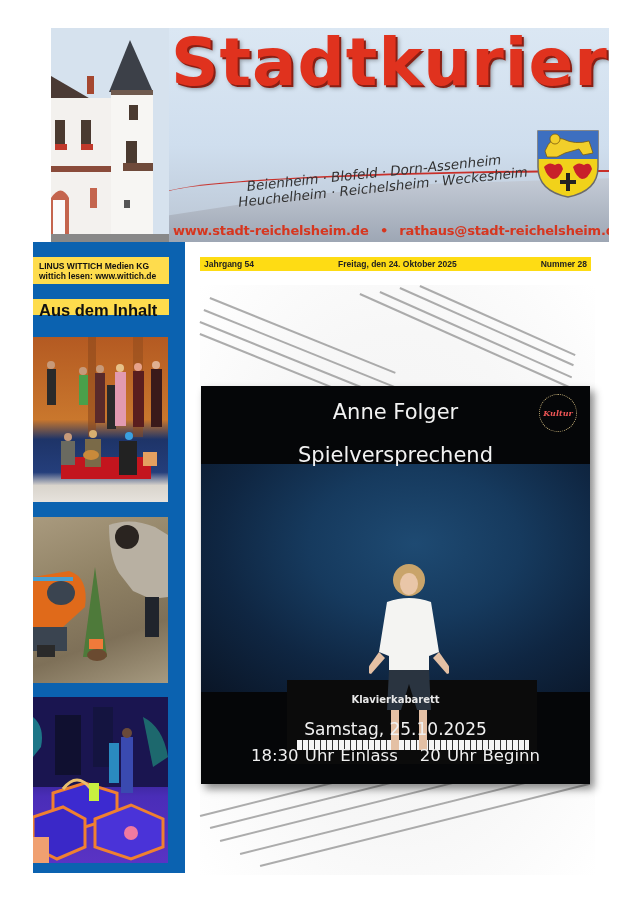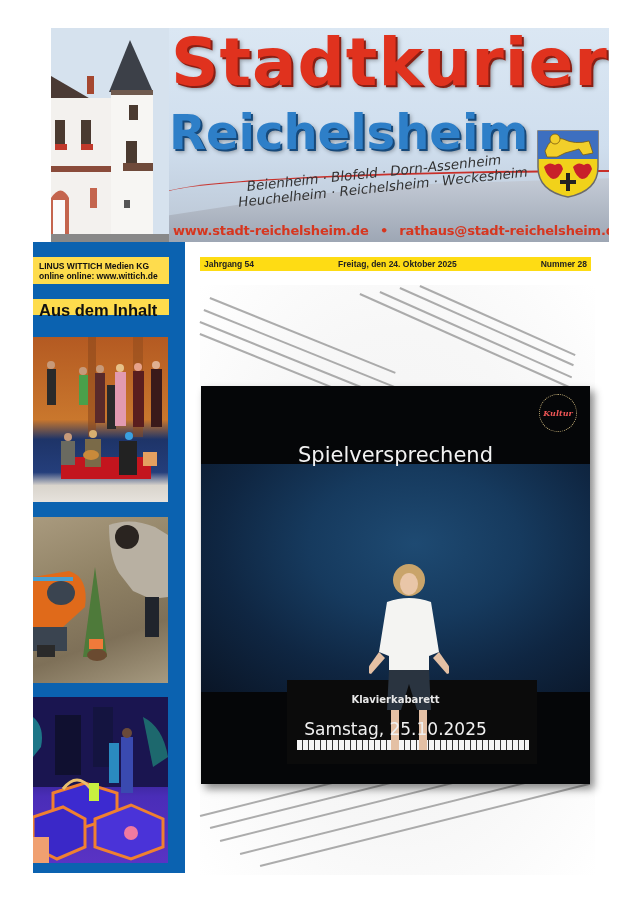--- a/index.html
+++ b/index.html
@@ -85,21 +85,20 @@
     <rect x="60" y="62" width="42" height="152" fill="#f7f6f3"></rect>
     <rect x="60" y="62" width="42" height="5" fill="#6f5a4e"></rect>
     <rect x="78" y="77" width="9" height="15" fill="#4a3a30"></rect>
     <rect x="75" y="113" width="11" height="22" fill="#4a3a30"></rect>
     <rect x="72" y="135" width="30" height="8" fill="#6f4a3a"></rect>
     <rect x="73" y="172" width="6" height="8" fill="#555"></rect>
     <rect x="0" y="206" width="118" height="8" fill="#888"></rect>
   </svg>
 
   <div id="title-1" class="abs">Stadtkurier</div>
-  <div id="title-2" class="abs">Reichelsheim</div>
 
   <div id="villages" class="abs">
     <div style="padding-left:10px;">Beienheim · Blofeld · Dorn-Assenheim</div>
     <div>Heuchelheim · Reichelsheim · Weckesheim</div>
   </div>
 
   <div id="urls" class="abs">
     <span>www.stadt-reichelsheim.de</span>
     <span style="margin:0 7px;">•</span>
     <span>rathaus@stadt-reichelsheim.de</span>
@@ -113,21 +112,21 @@
     <path d="M9,40 Q14,34 20,38 Q26,34 28,42 Q24,52 18,52 Q12,50 9,40 Z" fill="#c8202a"></path>
     <path d="M38,40 Q43,34 49,38 Q55,34 57,42 Q53,52 47,52 Q41,50 38,40 Z" fill="#c8202a"></path>
     <rect x="31" y="46" width="4" height="18" fill="#222"></rect>
     <rect x="25" y="53" width="16" height="4" fill="#222"></rect>
   </svg>
 </div>
 
 <div id="sidebar" class="abs">
   <div id="publisher" class="yellow-box">
     <div>LINUS WITTICH Medien KG</div>
-    <div>online online: www.wittich.de</div>
+    <div>wittich lesen: www.wittich.de</div>
   </div>
   <div id="contents-title" class="yellow-box">Aus dem Inhalt</div>
 
   <div id="thumb-1" class="thumb">
     <svg width="135" height="165" viewBox="0 0 135 165">
       <rect x="55" y="0" width="8" height="100" fill="#8e4a1c" opacity=".6"></rect>
       <rect x="100" y="0" width="10" height="100" fill="#8e4a1c" opacity=".5"></rect>
       <g fill="#2a2a2a">
         <rect x="14" y="32" width="9" height="36"></rect>
           <circle cx="18" cy="28" r="4" fill="#c79a7a"></circle>
@@ -222,17 +221,21 @@
       <ellipse cx="40" cy="20" rx="16" ry="16" fill="#c9a46a"></ellipse>
       <ellipse cx="40" cy="24" rx="9" ry="11" fill="#e9c6a8"></ellipse>
       <path d="M18,42 Q40,34 62,42 L70,92 L60,96 L60,110 L20,110 L20,96 L10,92 Z" fill="#f4f4f2"></path>
       <path d="M20,110 L60,110 L62,150 L48,150 L40,124 L32,150 L18,150 Z" fill="#2a3440"></path>
       <rect x="22" y="150" width="8" height="40" fill="#e4c0a4"></rect>
       <rect x="50" y="150" width="8" height="40" fill="#e4c0a4"></rect>
       <path d="M10,92 L-4,112 L2,114 L16,98 Z" fill="#e4c0a4"></path>
       <path d="M70,92 L84,112 L78,114 L64,98 Z" fill="#e4c0a4"></path>
     </svg>
   </div>
+  <div id="poster-name">Anne Folger</div>
   <div id="poster-show">Spielversprechend</div>
   <div id="kultur-logo">Kultur</div>
   <div id="poster-genre">Klavierkabarett</div>
   <div id="poster-date">Samstag, 25.10.2025</div>
+  <div id="poster-times">
+    <span>18:30 Uhr Einlass</span><span>20 Uhr Beginn</span>
+  </div>
 </div>
 
 </body></html>

